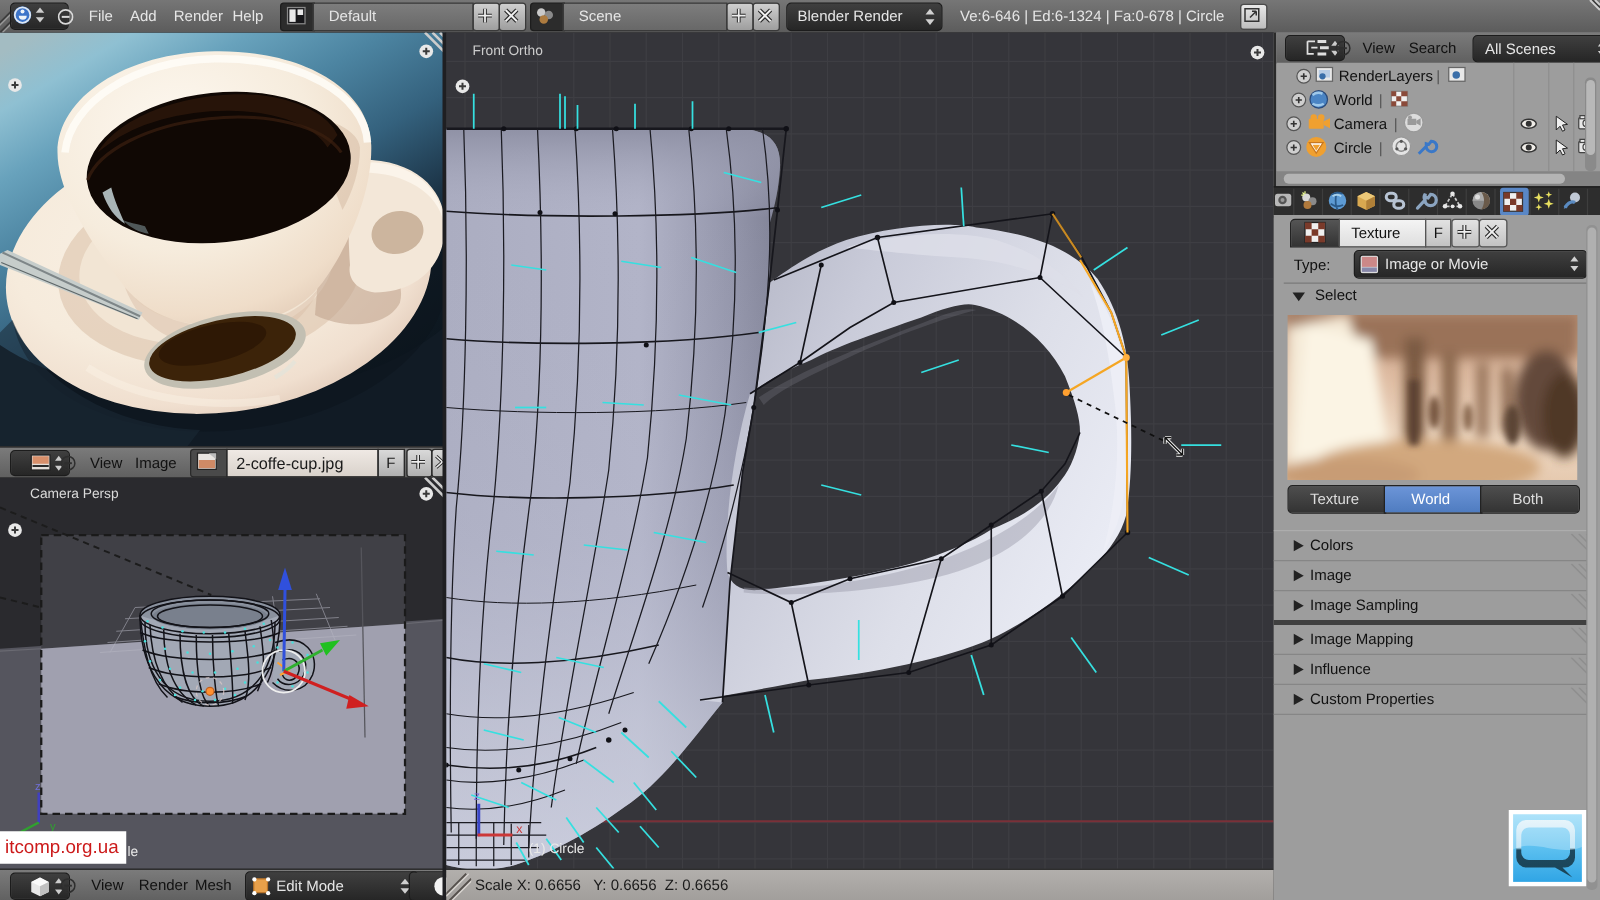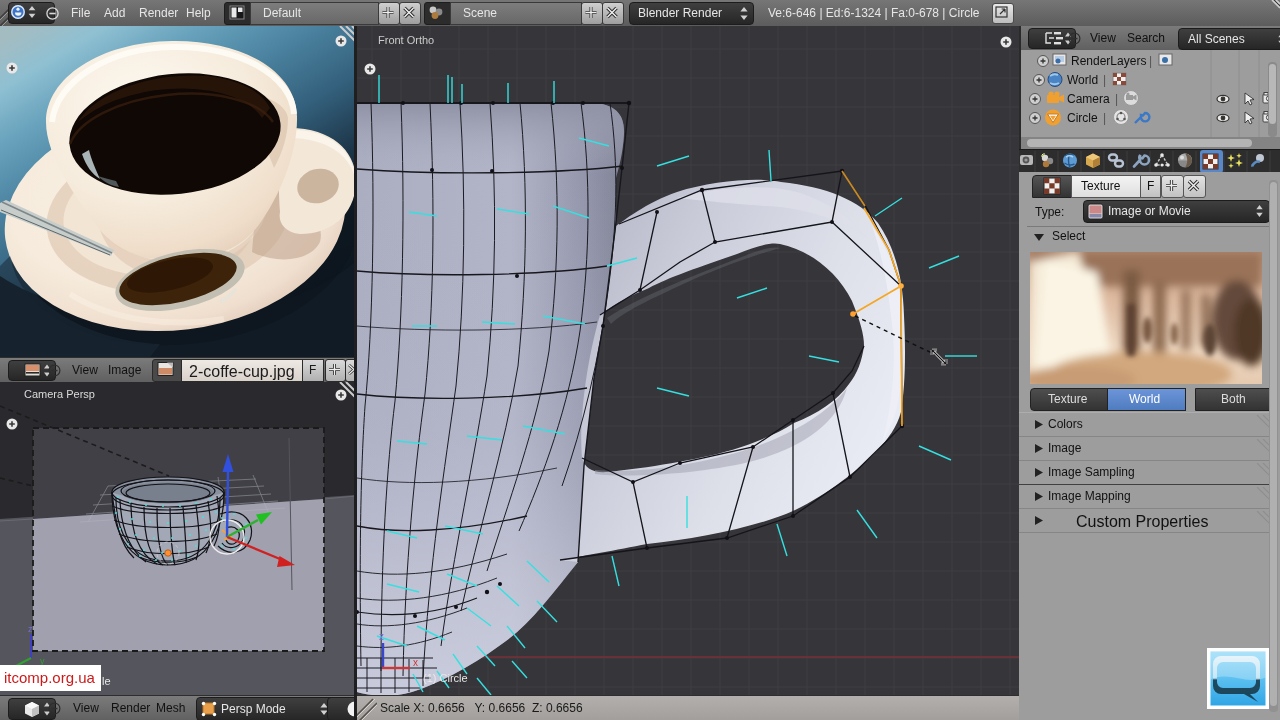--- a/index.html
+++ b/index.html
@@ -202,21 +202,21 @@
   <div class="abs hdrtxt" style="left:72px;top:5px;">View</div>
   <div class="abs hdrtxt" style="left:108px;top:5px;">Image</div>
   <div class="abs" style="left:152px;top:1px;width:28px;height:21px;background:#4a4a4a;border:1px solid #2a2a2a;border-radius:3px 0 0 3px;">
     <svg width="26" height="19" viewBox="0 0 26 19">
         <rect x="5" y="2.5" width="15" height="13" fill="#e8e4e0" stroke="#222"></rect>
         <rect x="6" y="8" width="13" height="6.5" fill="#cf8a66"></rect>
         <path d="M14 2.5 l6 5 v-5 z" fill="#bbb"></path>
       </svg>
   </div>
   <div class="abs" style="left:181px;top:1px;width:120px;height:21px;background:linear-gradient(#efe9e4,#d9d2cb);border:1px solid #2a2a2a;">
-    <div class="abs" style="left:7px;top:3px;font-size:16px;color:#1a1a1a;">2-coffe-cup.jpg</div>
+    <div class="abs" style="left:7px;top:3px;font-size:13px;color:#1a1a1a;">2-coffe-cup.jpg</div>
   </div>
   <div class="abs" style="left:302px;top:1px;width:20px;height:21px;background:linear-gradient(#d9d9d9,#b0b0b0);border:1px solid #2a2a2a;">
     <div class="abs" style="left:6px;top:3px;font-size:12px;color:#1a1a1a;">F</div>
   </div>
   <div class="abs" style="left:325px;top:1px;width:19px;height:21px;background:linear-gradient(#d9d9d9,#b0b0b0);border:1px solid #2a2a2a;border-radius:3px;">
     <svg width="17" height="19" viewBox="0 0 17 19">
         <path d="M8.5 4 v11 M3 9.5 h11" stroke="#2a2a2a" stroke-width="3"></path>
         <path d="M8.5 4 v11 M3 9.5 h11" stroke="#efefef" stroke-width="1.3"></path>
       </svg>
   </div>
@@ -382,21 +382,21 @@
   <div class="abs hdrtxt" style="left:111px;top:5px;">Render</div>
   <div class="abs hdrtxt" style="left:156px;top:5px;">Mesh</div>
   <div class="abs dbtn" style="left:196px;top:1px;width:124px;height:22px;">
     <svg class="abs" style="left:3px;top:2px;" width="18" height="18" viewBox="0 0 18 18">
       <rect x="3" y="3" width="11" height="11" fill="#e8a04a" stroke="#b8742a" stroke-width="1" rx="1"></rect>
       <circle cx="3.5" cy="3.5" r="1.7" fill="#fff"></circle>
         <circle cx="14.5" cy="3.5" r="1.7" fill="#fff"></circle>
         <circle cx="3.5" cy="14.5" r="1.7" fill="#fff"></circle>
         <circle cx="14.5" cy="14.5" r="1.7" fill="#fff"></circle>
     </svg>
-    <div class="abs wtxt" style="left:24px;top:4px;">Persp Mode</div>
+    <div class="abs wtxt" style="left:24px;top:4px;">Edit Mode</div>
     <svg class="abs" style="right:5px;top:4px;" width="10" height="14" viewBox="0 0 10 14">
       <path d="M5 1 l3.6 4.4 h-7.2 z" fill="#d0d0d0"></path>
         <path d="M5 13 l3.6 -4.4 h-7.2 z" fill="#d0d0d0"></path>
     </svg>
   </div>
   <div class="abs dbtn" style="left:327px;top:1px;width:28px;height:22px;">
     <svg width="28" height="22" viewBox="0 0 28 22">
         <circle cx="14" cy="11" r="7.5" fill="#f2f2f2"></circle>
       </svg>
   </div>
@@ -912,45 +912,45 @@
     </g>
   </svg>
 
   <div class="abs" style="left:11px;top:216px;width:232px;height:21px;">
     <div class="abs" style="left:0;top:0;width:77px;height:21px;background:linear-gradient(#4e4e4e,#333);border:1px solid #222;border-radius:4px 0 0 4px;">
       <div class="abs" style="left:17px;top:3px;font-size:12px;color:#ddd;">Texture</div>
     </div>
     <div class="abs" style="left:77px;top:0;width:77px;height:21px;background:linear-gradient(#6c95d8,#4f7cc0);border:1px solid #222;">
       <div class="abs" style="left:21px;top:3px;font-size:12px;color:#fff;">World</div>
     </div>
-    <div class="abs" style="left:154px;top:0;width:78px;height:21px;background:linear-gradient(#4e4e4e,#333);border:1px solid #222;border-radius:0 4px 4px 0;margin-left:11px;">
+    <div class="abs" style="left:154px;top:0;width:78px;height:21px;background:linear-gradient(#4e4e4e,#333);border:1px solid #222;border-radius:0 4px 4px 0;">
       <div class="abs" style="left:25px;top:3px;font-size:12px;color:#ddd;">Both</div>
     </div>
   </div>
 
-  <div class="abs" style="left:0;top:240px;width:258px;">
+  <div class="abs" style="left:0;top:252px;width:258px;">
     <div style="position:relative;height:23px;border-bottom:1px solid #868686;border-top:1px solid #adadad;">
       <svg style="position:absolute;left:14px;top:6px;" width="11" height="11" viewBox="0 0 11 11">
           <path d="M2 1 l8 4.5 l-8 4.5 z" fill="#222"></path>
         </svg>
       <div style="position:absolute;left:29px;top:4px;font-size:12px;color:#111;">Colors</div>
       <svg style="position:absolute;right:4px;top:2px;" width="22" height="19" viewBox="0 0 22 19">
           <path d="M6 0 L22 16 M12 0 L22 10 M18 0 L22 4" stroke="#8e8e8e" stroke-width="1.2"></path>
         </svg>
     </div>
     <div style="position:relative;height:23px;border-bottom:1px solid #868686;">
       <svg style="position:absolute;left:14px;top:6px;" width="11" height="11" viewBox="0 0 11 11">
           <path d="M2 1 l8 4.5 l-8 4.5 z" fill="#222"></path>
         </svg>
       <div style="position:absolute;left:29px;top:4px;font-size:12px;color:#111;">Image</div>
       <svg style="position:absolute;right:4px;top:2px;" width="22" height="19" viewBox="0 0 22 19">
           <path d="M6 0 L22 16 M12 0 L22 10 M18 0 L22 4" stroke="#8e8e8e" stroke-width="1.2"></path>
         </svg>
     </div>
-    <div style="position:relative;height:23px;border-bottom:1px solid #404040;">
+    <div style="position:relative;height:23px;border-bottom:4px solid #404040;">
       <svg style="position:absolute;left:14px;top:6px;" width="11" height="11" viewBox="0 0 11 11">
           <path d="M2 1 l8 4.5 l-8 4.5 z" fill="#222"></path>
         </svg>
       <div style="position:absolute;left:29px;top:4px;font-size:12px;color:#111;">Image Sampling</div>
       <svg style="position:absolute;right:4px;top:2px;" width="22" height="19" viewBox="0 0 22 19">
           <path d="M6 0 L22 16 M12 0 L22 10 M18 0 L22 4" stroke="#8e8e8e" stroke-width="1.2"></path>
         </svg>
     </div>
     <div style="position:relative;height:23px;border-bottom:1px solid #868686;">
       <svg style="position:absolute;left:14px;top:6px;" width="11" height="11" viewBox="0 0 11 11">
@@ -958,21 +958,30 @@
         </svg>
       <div style="position:absolute;left:29px;top:4px;font-size:12px;color:#111;">Image Mapping</div>
       <svg style="position:absolute;right:4px;top:2px;" width="22" height="19" viewBox="0 0 22 19">
           <path d="M6 0 L22 16 M12 0 L22 10 M18 0 L22 4" stroke="#8e8e8e" stroke-width="1.2"></path>
         </svg>
     </div>
     <div style="position:relative;height:23px;border-bottom:1px solid #868686;">
       <svg style="position:absolute;left:14px;top:6px;" width="11" height="11" viewBox="0 0 11 11">
           <path d="M2 1 l8 4.5 l-8 4.5 z" fill="#222"></path>
         </svg>
-      <div style="position:absolute;left:29px;top:4px;font-size:16px;color:#111;margin-left:28px;">Custom Properties</div>
+      <div style="position:absolute;left:29px;top:4px;font-size:12px;color:#111;">Influence</div>
+      <svg style="position:absolute;right:4px;top:2px;" width="22" height="19" viewBox="0 0 22 19">
+          <path d="M6 0 L22 16 M12 0 L22 10 M18 0 L22 4" stroke="#8e8e8e" stroke-width="1.2"></path>
+        </svg>
+    </div>
+    <div style="position:relative;height:23px;border-bottom:1px solid #868686;">
+      <svg style="position:absolute;left:14px;top:6px;" width="11" height="11" viewBox="0 0 11 11">
+          <path d="M2 1 l8 4.5 l-8 4.5 z" fill="#222"></path>
+        </svg>
+      <div style="position:absolute;left:29px;top:4px;font-size:12px;color:#111;">Custom Properties</div>
       <svg style="position:absolute;right:4px;top:2px;" width="22" height="19" viewBox="0 0 22 19">
           <path d="M6 0 L22 16 M12 0 L22 10 M18 0 L22 4" stroke="#8e8e8e" stroke-width="1.2"></path>
         </svg>
     </div>
   </div>
 
   <div class="abs" style="left:250px;top:8px;width:9px;height:532px;background:#919191;border-radius:4px;"></div>
   <div class="abs" style="left:251px;top:10px;width:7px;height:524px;background:#b0b0b0;border-radius:4px;"></div>
 
   <div class="abs" style="left:188px;top:476px;width:62px;height:61px;background:#fff;">

